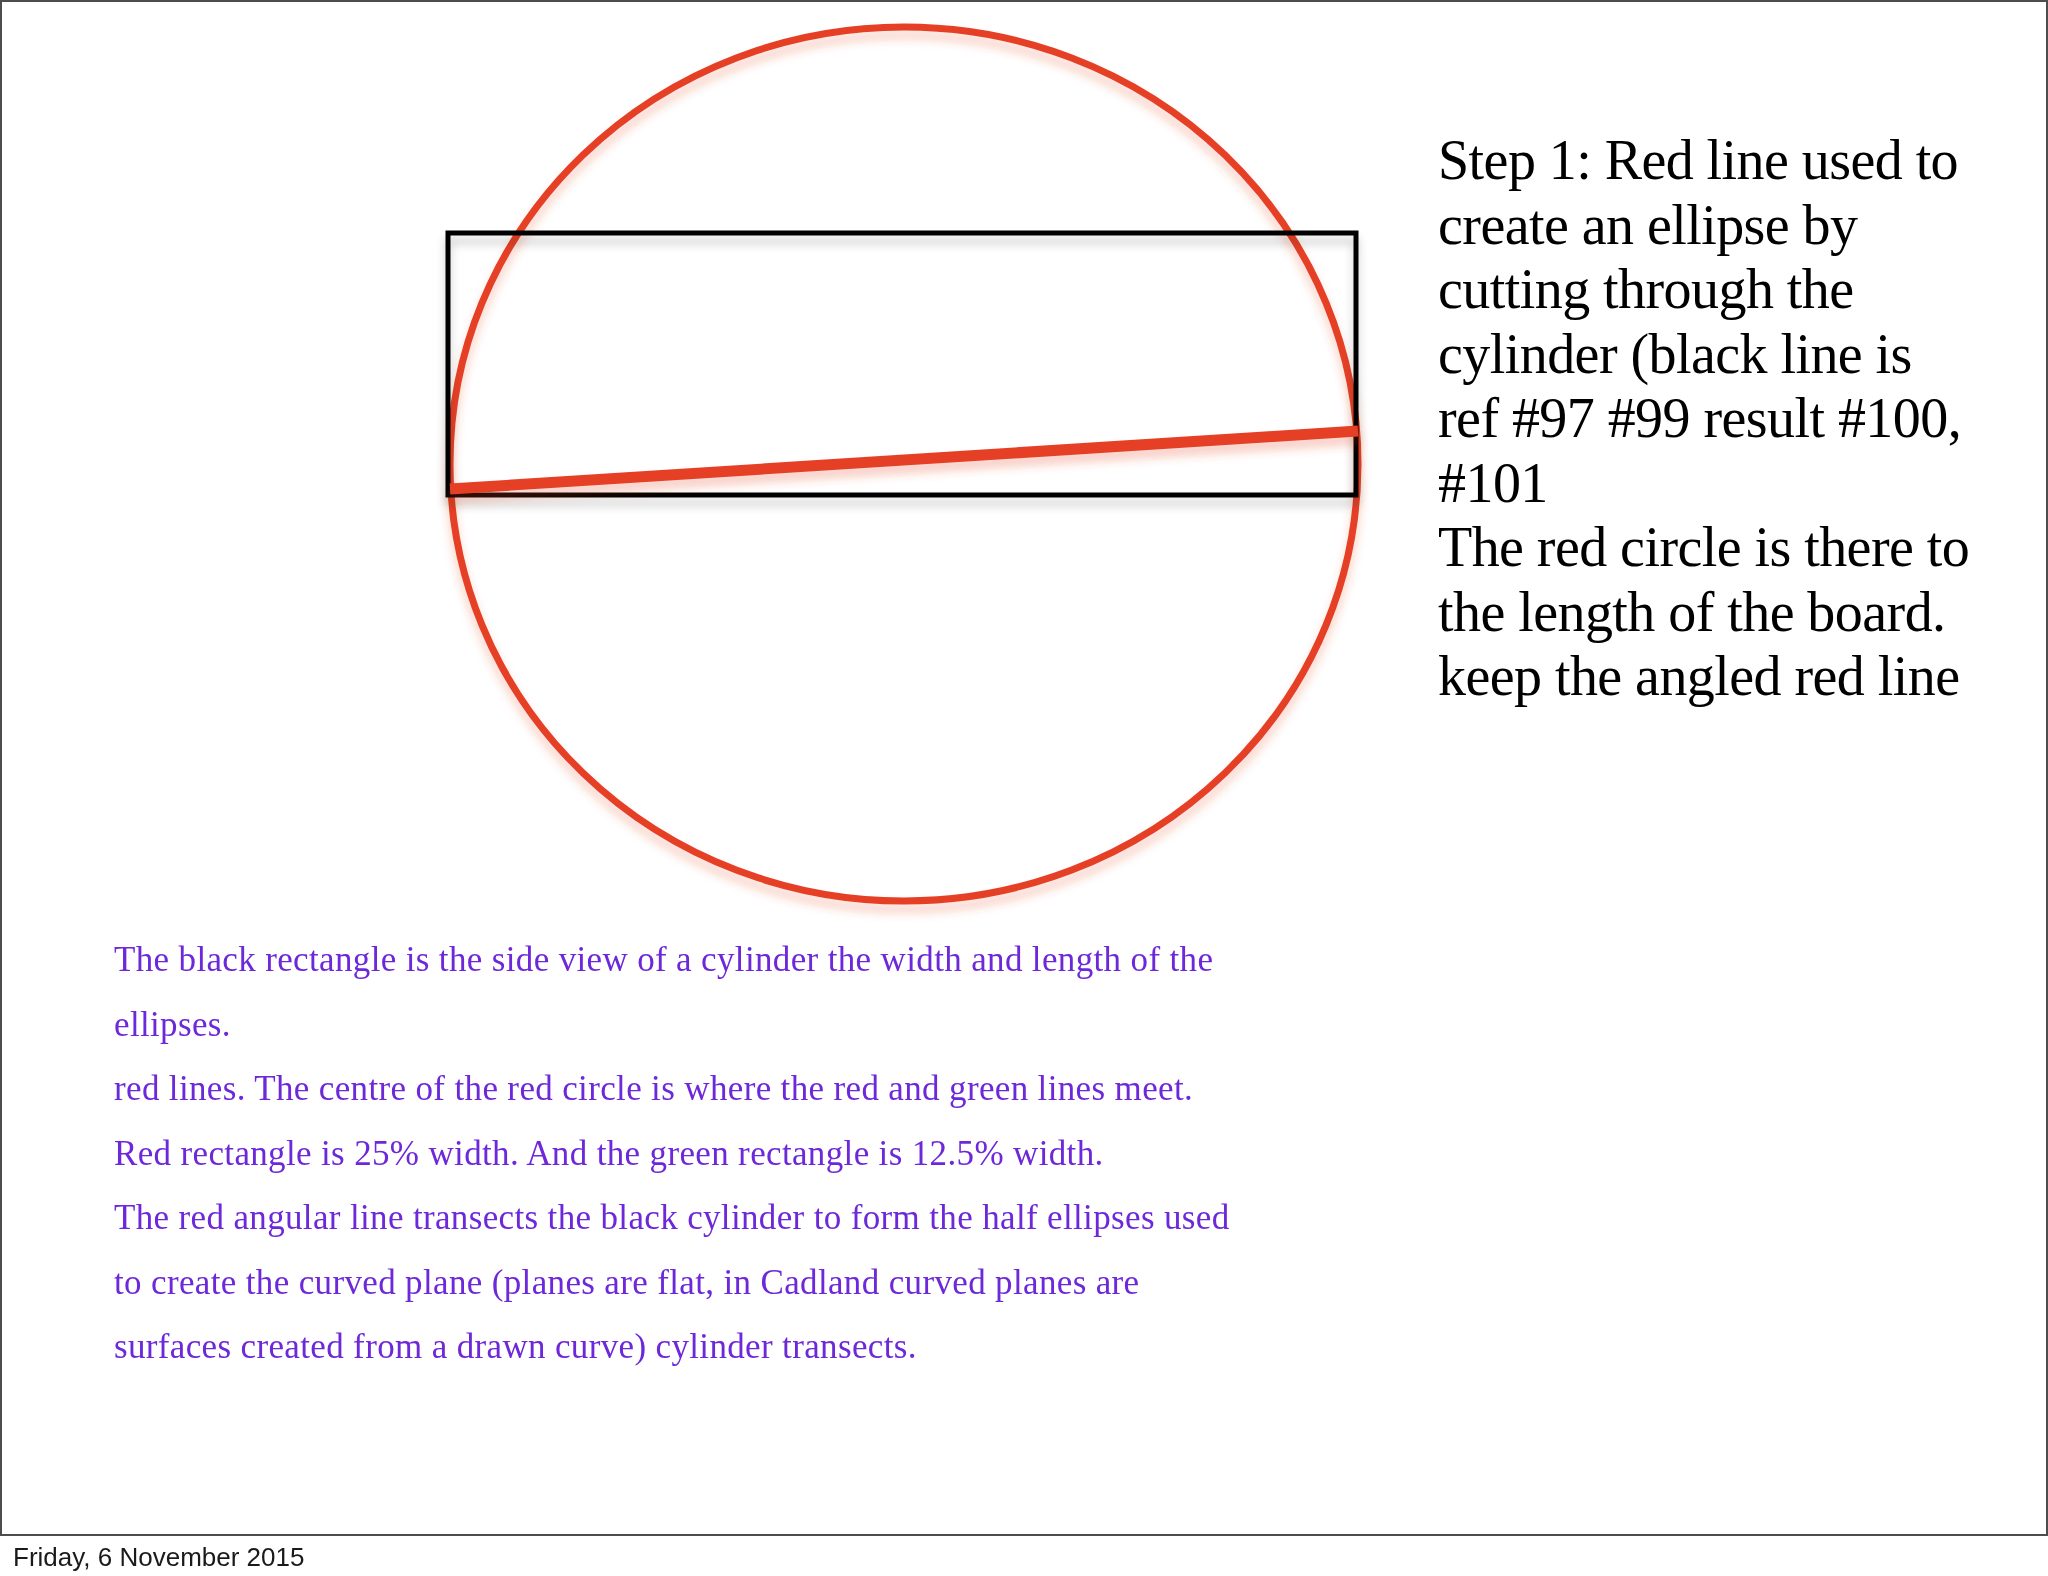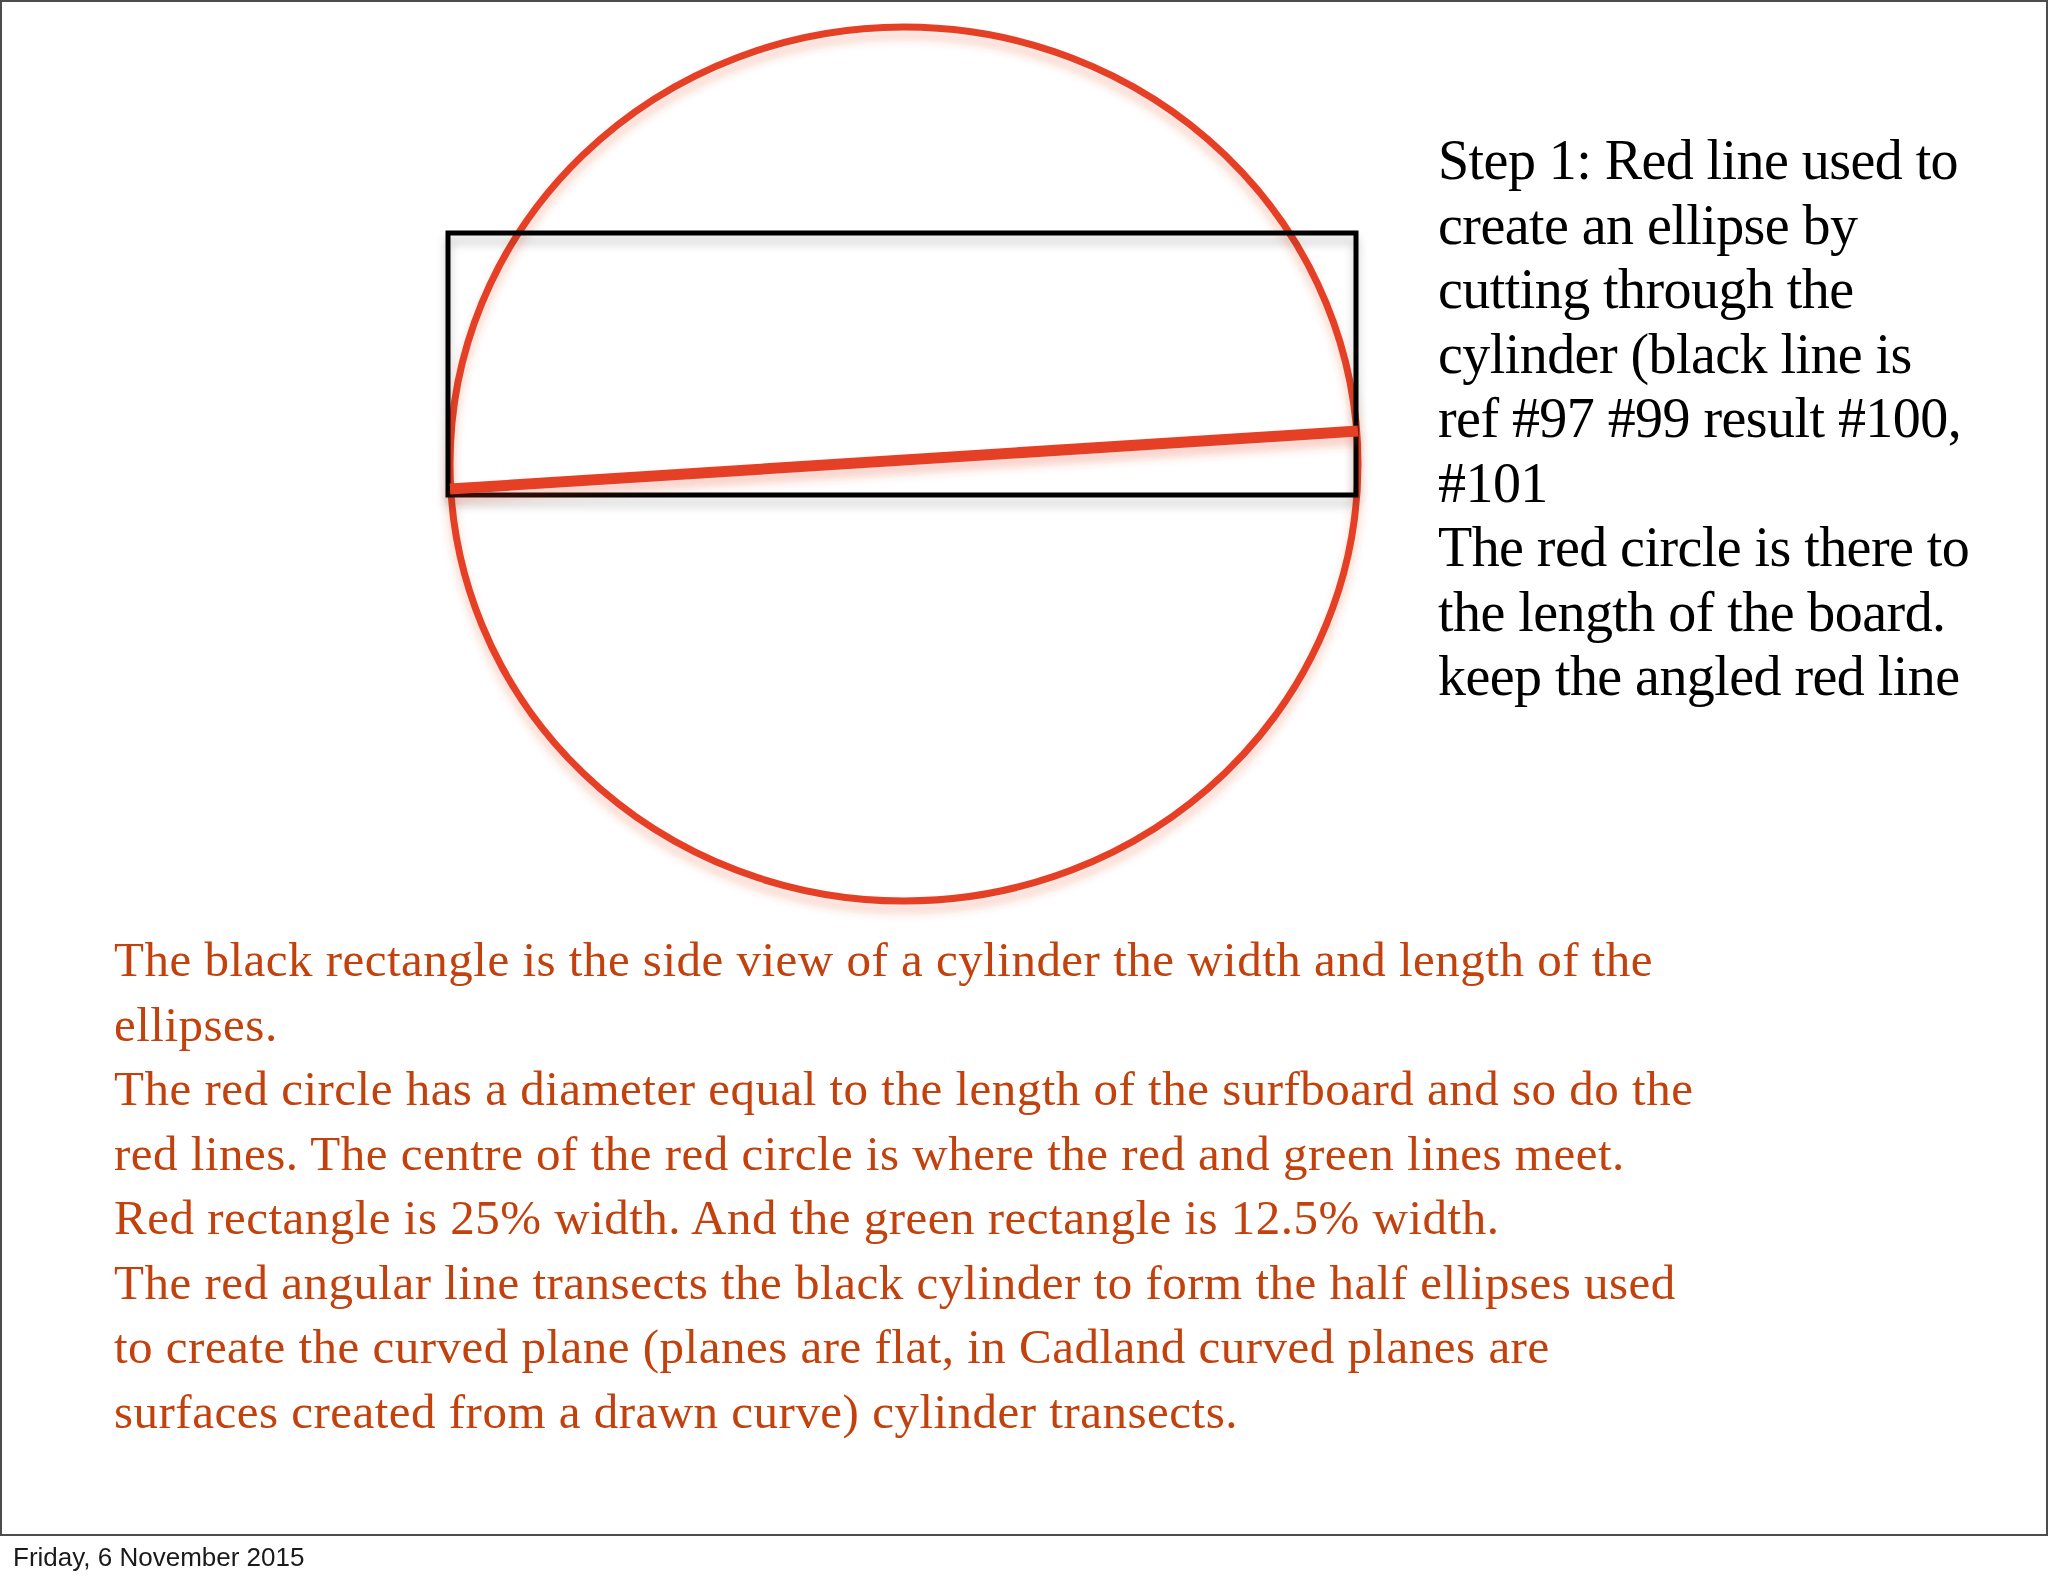--- a/index.html
+++ b/index.html
@@ -34,24 +34,24 @@
     font-size: 56px;
     line-height: 64.5px;
     letter-spacing: -0.01em;
     color: #000000;
     white-space: nowrap;
   }
   .body-text {
     position: absolute;
     left: 114px;
     top: 928px;
-    font-size: 49px;
+    font-size: 35px;
     line-height: 64.5px;
     letter-spacing: 0.01em;
-    color: #c2410c;
+    color: #6d28d9;
     white-space: nowrap;
   }
   .footer-date {
     position: absolute;
     left: 13px;
     top: 1542px;
     font-family: "Liberation Sans", sans-serif;
     font-size: 26px;
     color: #1a1a1a;
     white-space: nowrap;
@@ -104,21 +104,20 @@
     <div>ref #97 #99 result #100,</div>
     <div>#101</div>
     <div>The red circle is there to</div>
     <div>the length of the board.</div>
     <div>keep the angled red line</div>
   </div>
 
   <div class="body-text">
     <div>The black rectangle is the side view of a cylinder the width and length of the</div>
     <div>ellipses.</div>
-    <div>The red circle has a diameter equal to the length of the surfboard and so do the</div>
     <div>red lines. The centre of the red circle is where the red and green lines meet.</div>
     <div>Red rectangle is 25% width. And the green rectangle is 12.5% width.</div>
     <div>The red angular line transects the black cylinder to form the half ellipses used</div>
     <div>to create the curved plane (planes are flat, in Cadland curved planes are</div>
     <div>surfaces created from a drawn curve) cylinder transects.</div>
   </div>
 
   <div class="footer-date">Friday, 6 November 2015</div>
 
 </div>

